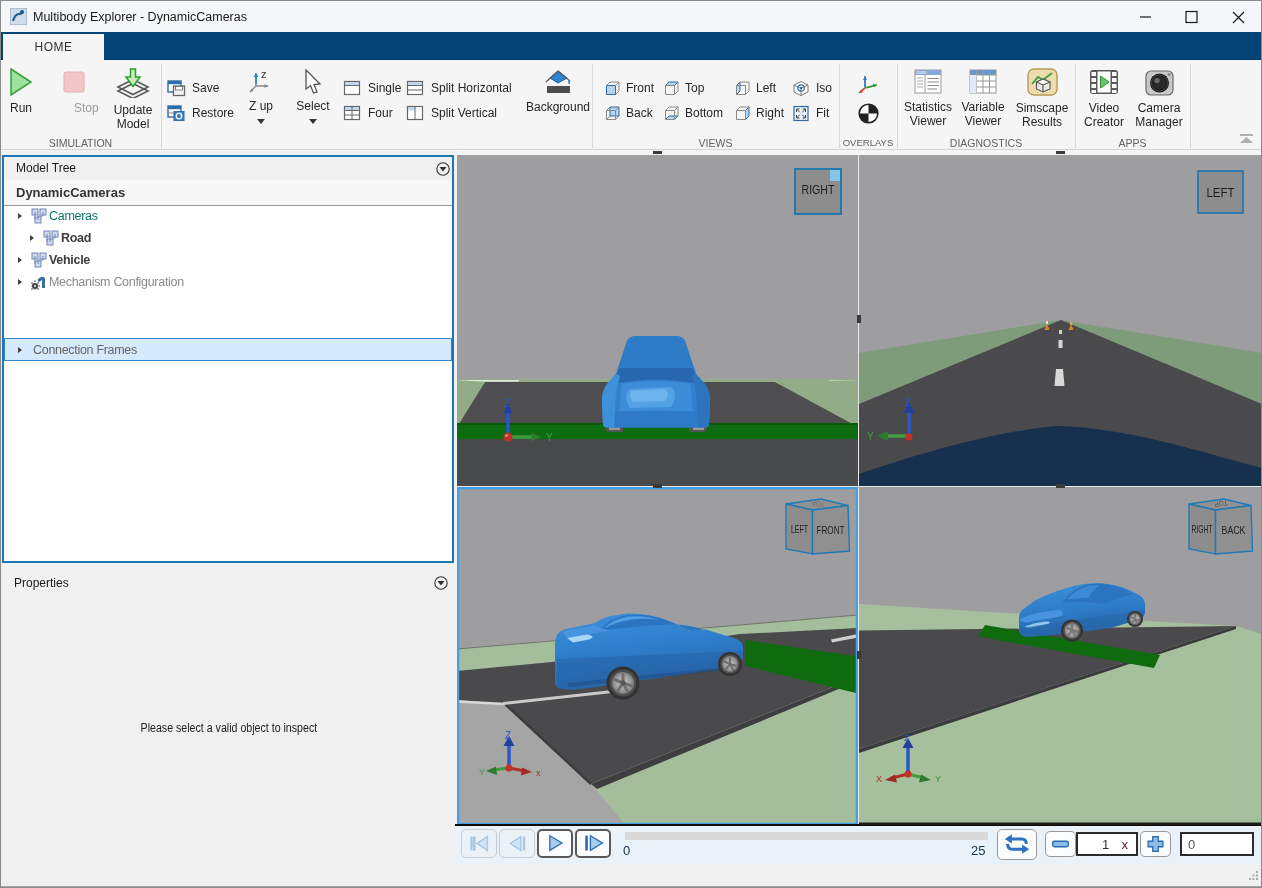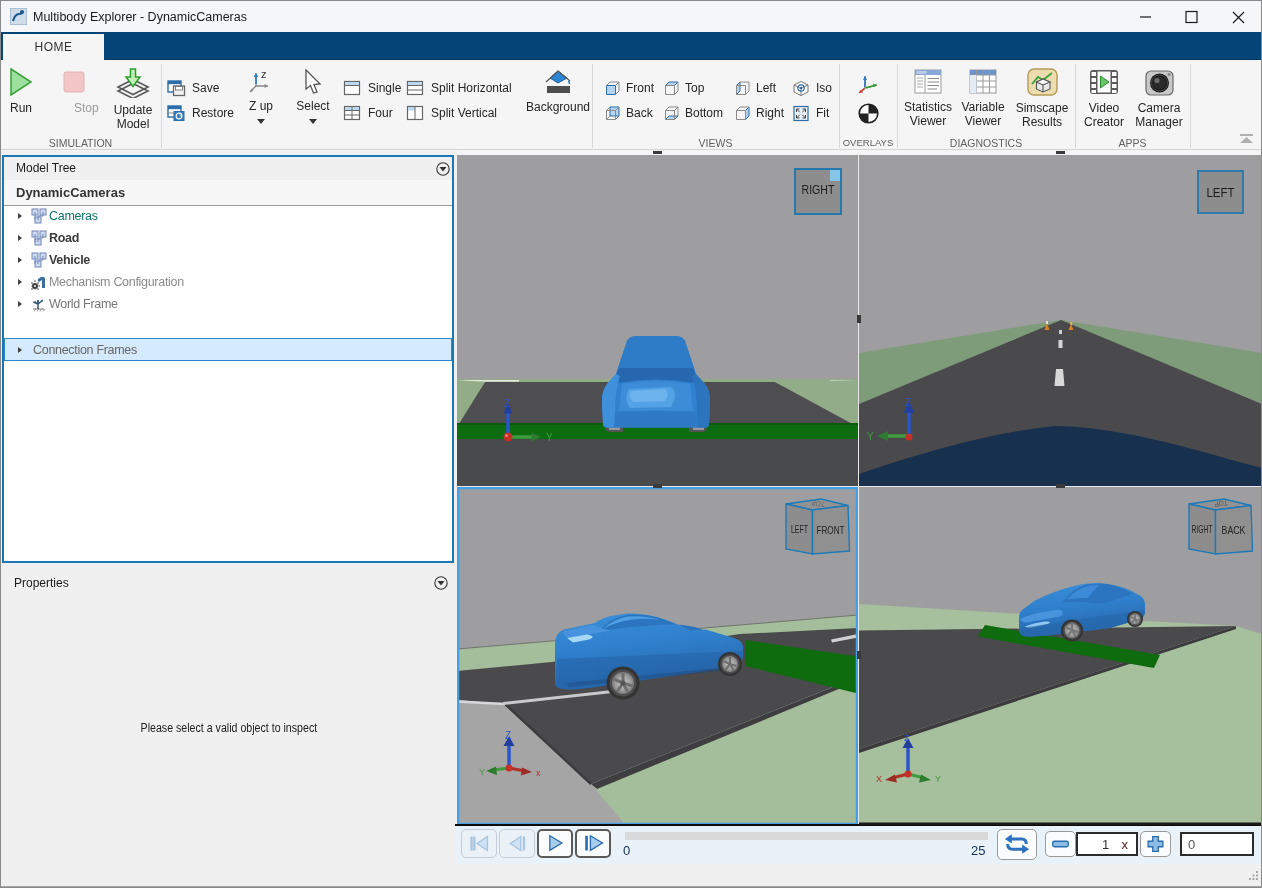--- a/index.html
+++ b/index.html
@@ -318,32 +318,29 @@
   <div id="treepanel">
     <div id="treehdr">Model Tree</div>
     <svg style="position:absolute; left:432px; top:5px;" width="14" height="14">
         <circle cx="7" cy="7" r="6.2" fill="none" stroke="#333" stroke-width="1.1"></circle>
         <path d="M3.5 5 L10.5 5 L7 9.5 Z" fill="#333"></path>
       </svg>
     <div id="dyncam">DynamicCameras</div>
     <div class="trow" style="top:48px; color:#0f766e;"><div class="arr"></div><svg class="icon" viewBox="0 0 16 16">
           <use href="#subsys"></use>
         </svg>Cameras</div>
-    <div class="trow" style="top:70px; color:#3c3c3c; font-weight:bold;"><div class="arr"></div><svg class="icon" viewBox="0 0 16 16">
+    <div class="trow" style="top:70px; color:#3c3c3c; font-weight:bold;padding-left:12px;"><div class="arr"></div><svg class="icon" viewBox="0 0 16 16">
           <use href="#subsys"></use>
         </svg>Road</div>
     <div class="trow" style="top:92px; color:#3c3c3c; font-weight:bold;"><div class="arr"></div><svg class="icon" viewBox="0 0 16 16">
           <use href="#subsys"></use>
         </svg>Vehicle</div>
     <div class="trow" style="top:114px; color:#8a8a8a;"><div class="arr"></div><svg class="icon" viewBox="0 0 16 16">
           <use href="#mechcfg"></use>
         </svg>Mechanism Configuration</div>
-    <div class="trow" style="top:136px; color:#777;"><div class="arr"></div><svg class="icon" viewBox="0 0 16 16">
-          <use href="#worldfrm"></use>
-        </svg>World Frame</div>
     <div class="selrow">
         <div class="arr"></div>
         <span style="margin-left:2px">Connection Frames</span>
       </div>
   </div>
   <div id="prophdr">Properties</div>
   <svg style="position:absolute; left:434px; top:425px;" width="14" height="14">
       <circle cx="7" cy="7" r="6.2" fill="none" stroke="#333" stroke-width="1.1"></circle>
       <path d="M3.5 5 L10.5 5 L7 9.5 Z" fill="#333"></path>
     </svg>

